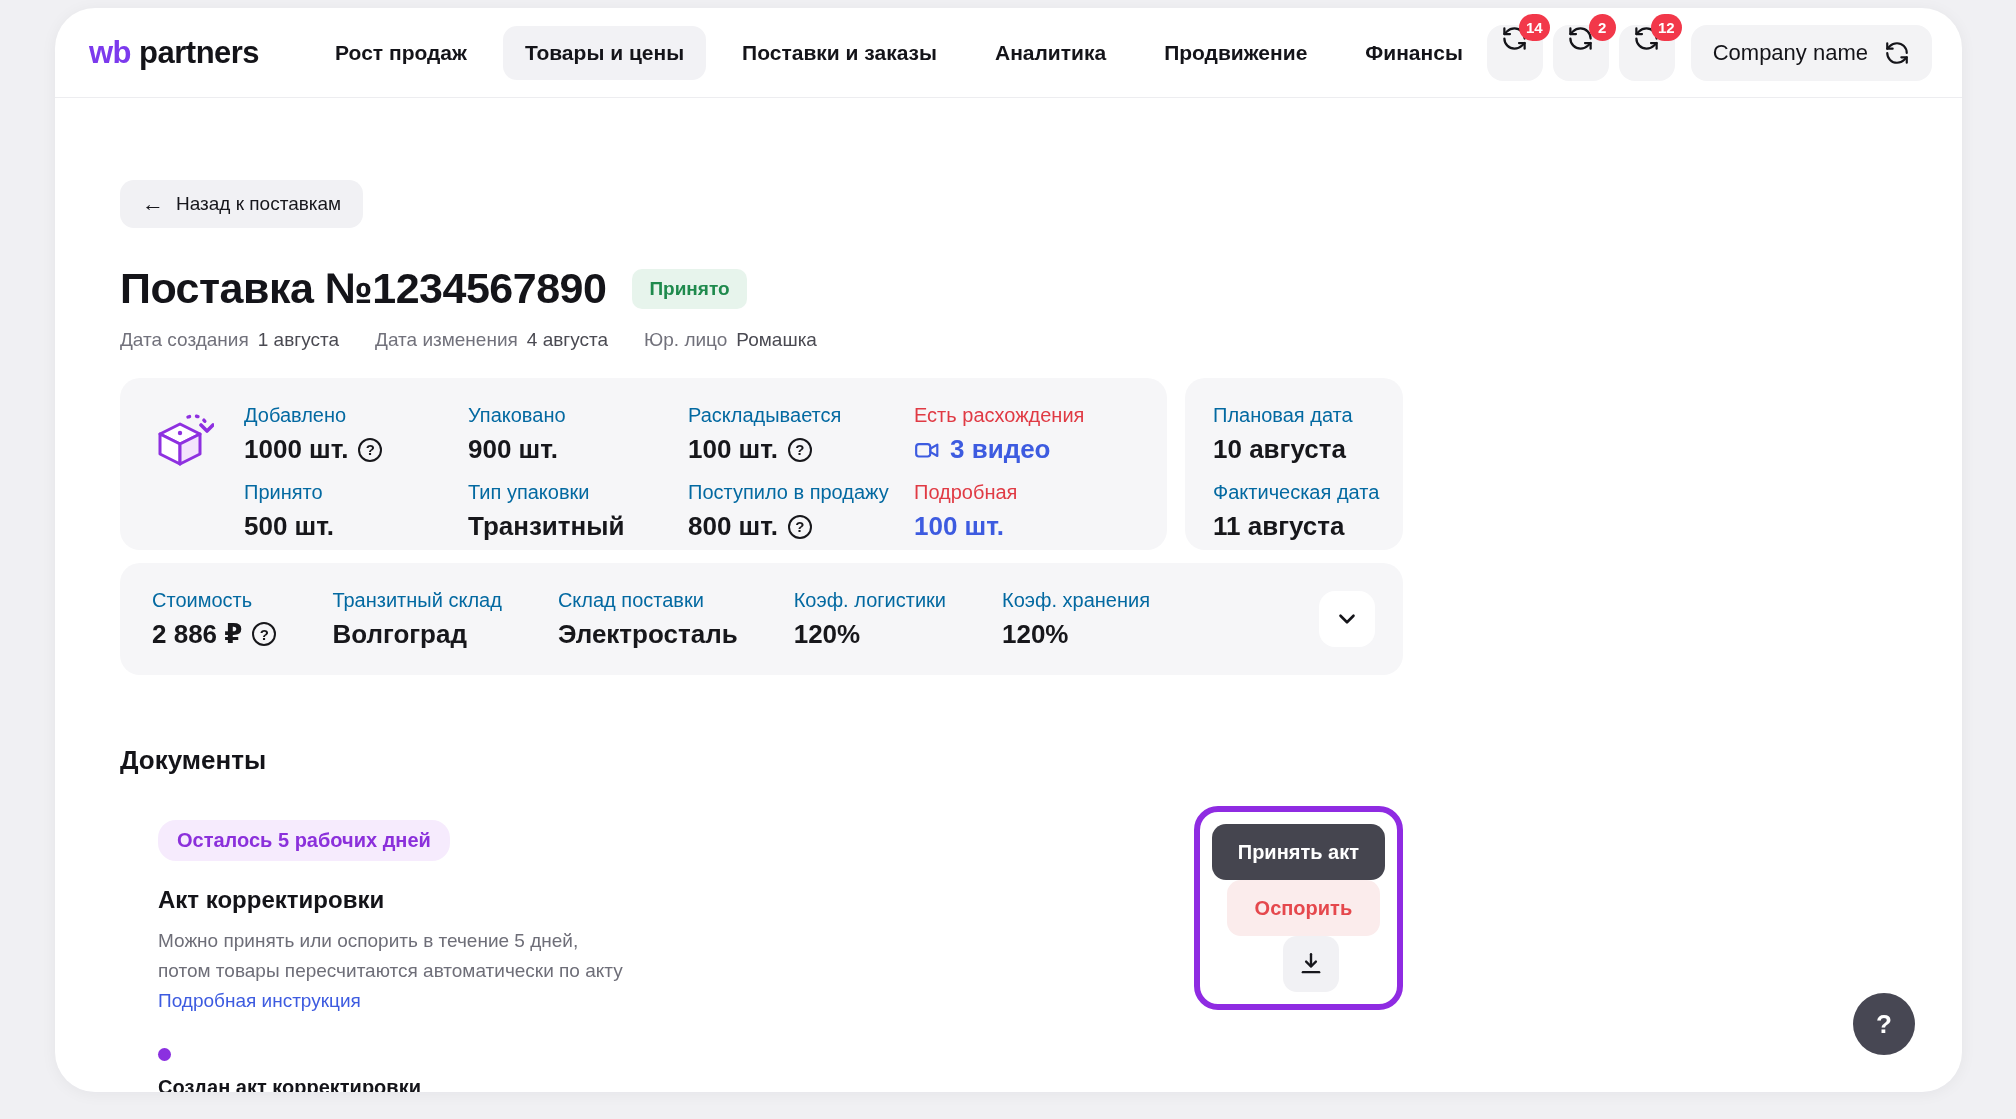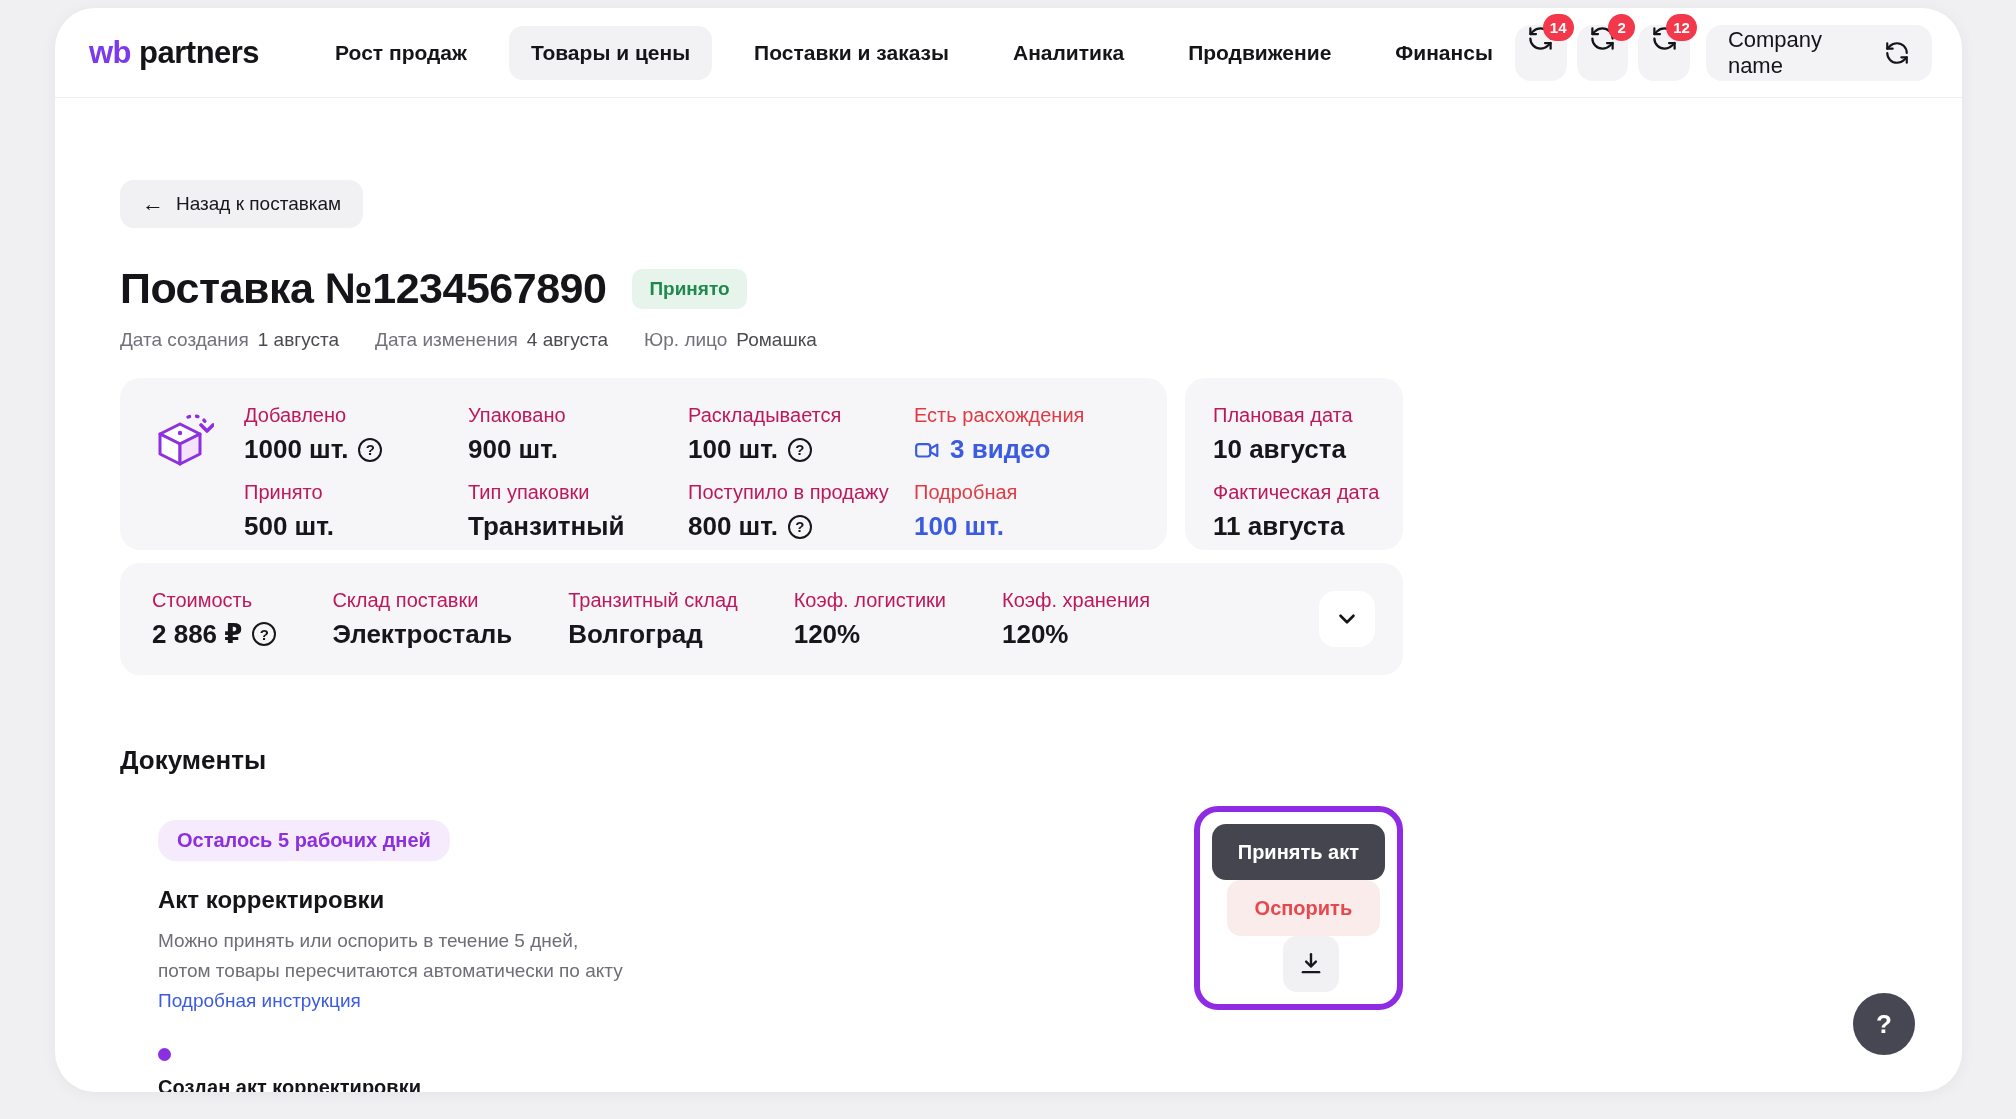--- a/index.html
+++ b/index.html
@@ -21,21 +21,21 @@
   }
   
   .header {
     height:90px; display:flex; align-items:center;
     padding:0 30px 0 34px;
     border-bottom:1px solid #ededf0;
   }
   .logo { display:flex; align-items:baseline; gap:8px; font-size:31px; font-weight:700; letter-spacing:-0.5px; cursor:pointer; }
   .logo .wb { color:#7c3aed; }
   .logo .partners { color:#141419; }
-  .nav { display:flex; align-items:center; margin-left:54px; gap:20px; }
+  .nav { display:flex; align-items:center; margin-left:54px; gap:14px; }
   .nav-item {
     font-size:21px; font-weight:700; color:#141419;
     padding:15px 22px; border-radius:14px; cursor:pointer; white-space:nowrap;
   }
   .nav-item.active { background:#f2f2f5; }
   .header-right { margin-left:auto; display:flex; align-items:center; gap:10px; }
   .icon-btn {
     width:56px; height:56px; border-radius:16px; background:#f3f3f5;
     display:flex; align-items:flex-start; justify-content:center;
     position:relative; cursor:pointer; color:#141419;
@@ -77,21 +77,21 @@
   .card { background:#f6f6f8; border-radius:20px; }
   .summary-card { width:1047px; height:172px; display:flex; padding:26px 30px; }
   .cube-wrap { width:64px; height:64px; margin:6px 30px 0 0; flex:0 0 auto; }
   .stats-grid {
     display:grid;
     grid-template-columns:224px 220px 226px auto;
     grid-template-rows:repeat(2, auto);
     grid-auto-flow:column;
     row-gap:16px;
   }
-  .stat-label { font-size:20px; color:#be185d; margin-bottom:7px; white-space:nowrap; }
+  .stat-label { font-size:20px; color:#0369a1; margin-bottom:7px; white-space:nowrap; }
   .stat-value { font-size:26px; font-weight:700; color:#17171b; display:flex; align-items:center; gap:10px; white-space:nowrap; }
   .stat-label.alert { color:#e03a44; }
   .stat-value.link { color:#3d5be0; cursor:pointer; font-weight:700; }
   .help-circle {
     width:24px; height:24px; border:2px solid #17171b; border-radius:50%;
     display:inline-flex; align-items:center; justify-content:center;
     font-size:15px; font-weight:700; color:#17171b; cursor:pointer; flex:0 0 auto;
   }
   .dates-card { width:218px; height:172px; padding:26px 28px; }
   .dates-card .stat-label { margin-top:0; }
@@ -336,29 +336,29 @@
     
     <div class="card details-card">
       <div>
         <div class="stat-label">Стоимость</div>
         <div class="stat-value">
           <span>2 886 ₽</span>
           <span class="help-circle">?</span>
         </div>
       </div>
       <div>
+        <div class="stat-label">Транзитный склад</div>
+        <div class="stat-value">
+            <span>Волгоград</span>
+          </div>
+      </div>
+      <div>
         <div class="stat-label">Склад поставки</div>
         <div class="stat-value">
             <span>Электросталь</span>
-          </div>
-      </div>
-      <div>
-        <div class="stat-label">Транзитный склад</div>
-        <div class="stat-value">
-            <span>Волгоград</span>
           </div>
       </div>
       <div>
         <div class="stat-label">Коэф. логистики</div>
         <div class="stat-value">
             <span>120%</span>
           </div>
       </div>
       <div>
         <div class="stat-label">Коэф. хранения</div>

